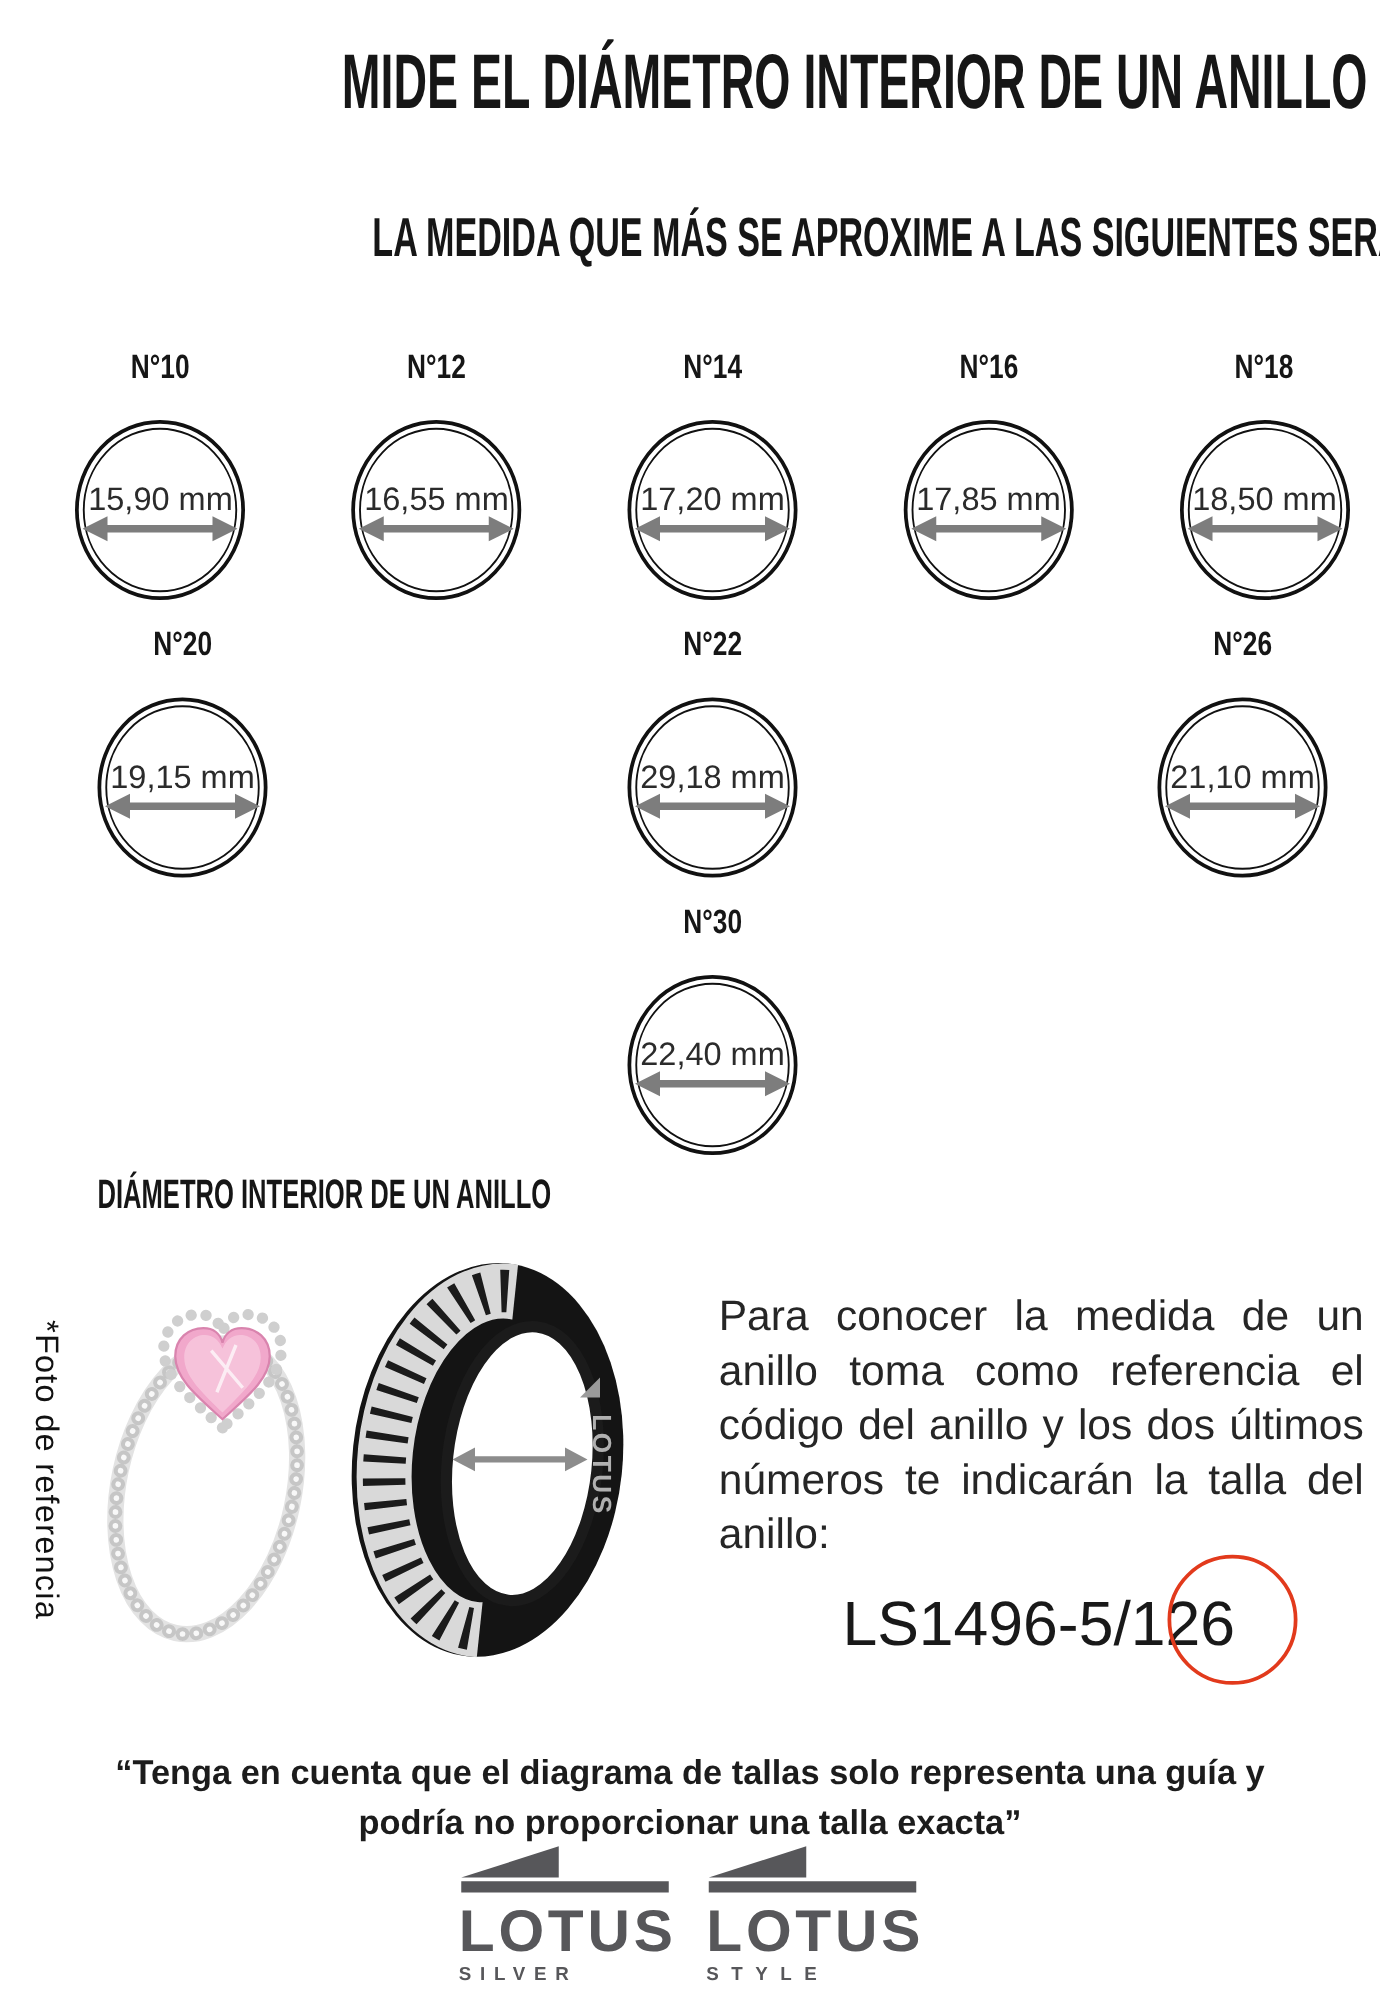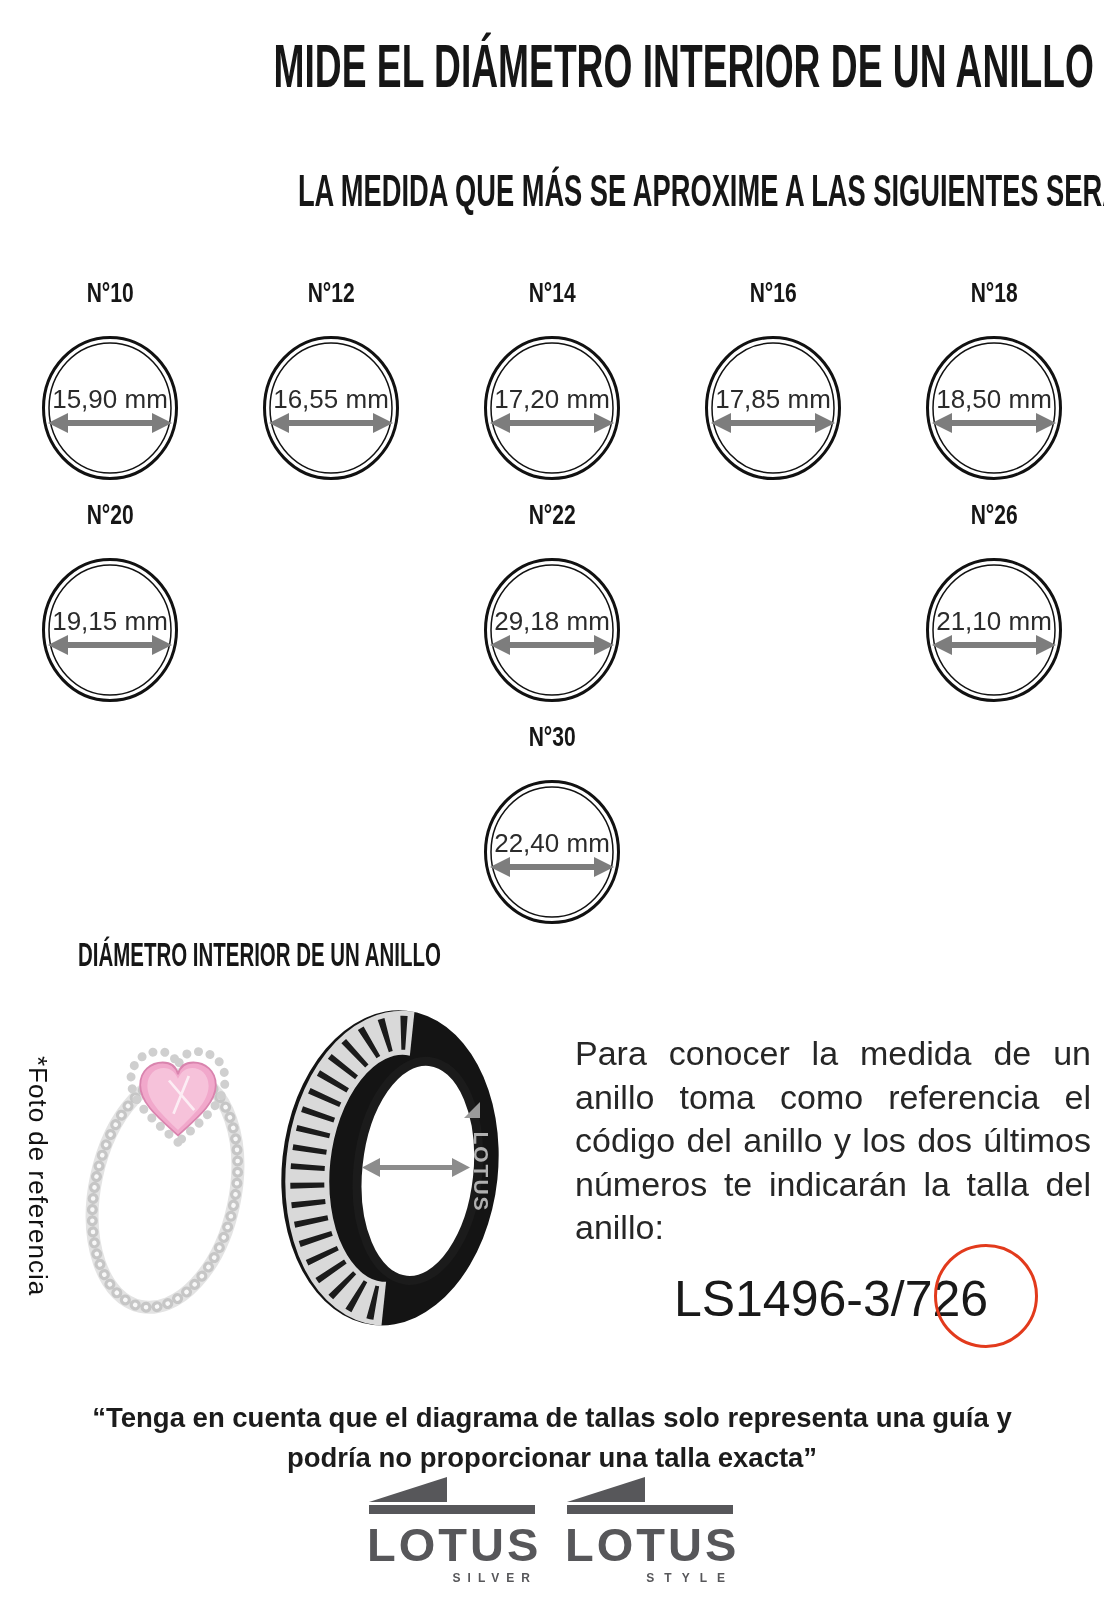--- a/index.html
+++ b/index.html
@@ -13,21 +13,21 @@
 
   .title-wrap{position:absolute;top:30px;left:0;width:100%;text-align:center;
               font-size:62px;font-weight:700;letter-spacing:0;}
   .subtitle-wrap{position:absolute;top:166px;left:0;width:100%;text-align:center;
               font-size:44px;font-weight:700;}
 
   .size-grid{position:absolute;top:278px;left:0;width:1104px;}
   .size-row{display:flex;width:1104px;justify-content:space-between;}
   .size-row.row2{margin-top:18px;}
   .size-row.row3{margin-top:18px;justify-content:center;}
-  .cell{width:220px;display:flex;flex-direction:column;align-items:center;}
+  .cell{width:220px;display:flex;flex-direction:column;align-items:center;padding-left:36px;}
   .size-label{height:34px;font-size:27px;font-weight:700;text-align:center;}
   .circle{position:relative;width:140px;height:148px;margin-top:22px;}
   .ring-outline{position:absolute;left:0;top:0;width:140px;height:148px;}
   .ring-outline .outer{fill:none;stroke:#111;stroke-width:3;}
   .ring-outline .inner{fill:none;stroke:#111;stroke-width:1.5;}
   .measure{position:absolute;left:0;right:0;top:50px;text-align:center;
            font-size:26px;color:#2b2b2b;}
   .dia-arrow{position:absolute;left:8px;top:78px;width:124px;height:22px;}
   .dia-arrow rect,.dia-arrow polygon{fill:#7d7d7d;}
 
@@ -48,21 +48,21 @@
 
   .disclaimer{position:absolute;top:1398px;left:48px;right:48px;text-align:center;
               font-size:27.5px;font-weight:600;line-height:1.45;color:#1c1c1c;}
 
   .brand-logos{position:absolute;top:1474px;left:0;width:100%;display:flex;
                justify-content:center;gap:26px;}
   .logo{width:172px;display:flex;flex-direction:column;align-items:stretch;color:#57575a;}
   .logo-flag{width:170px;height:46px;}
   .logo-flag polygon,.logo-flag rect{fill:#57575a;}
   .logo-word{font-size:47px;font-weight:700;letter-spacing:3px;line-height:1.0;margin-top:1px;}
-  .logo-sub{font-size:12px;font-weight:700;letter-spacing:7px;text-align:right;
+  .logo-sub{font-size:15px;font-weight:700;letter-spacing:7px;text-align:left;
             margin-top:3px;padding-right:2px;}
   .logo.style .logo-sub{letter-spacing:10px;}
 </style>
 </head>
 <body>
 
 <div class="page">
 
   <div class="title-wrap">
     <span class="cx cx60">MIDE EL DIÁMETRO INTERIOR DE UN ANILLO</span>
@@ -262,21 +262,21 @@
       <polygon points="194,167.5 176,158 176,177" fill="#8c8c8c"></polygon>
       <polygon points="188,118 204,118 204,102" fill="#9a9a9a"></polygon>
       <text transform="translate(198 172) rotate(90)" text-anchor="middle" font-size="21" font-weight="bold" fill="#b0b0b0" letter-spacing="2">LOTUS</text>
     </svg>
   </div>
 
   <div class="info-col">
     <div class="instruction">Para conocer la medida de un anillo toma como referencia el código del anillo y los dos últimos números te indicarán la talla del anillo:</div>
     <div class="code-row">
       <span class="code-wrap">
-        <span>LS1496-3/7</span><span>26</span>
+        <span>LS1496-5/1</span><span>26</span>
         <span class="highlight-circle"></span>
       </span>
     </div>
   </div>
 
   <div class="disclaimer">“Tenga en cuenta que el diagrama de tallas solo representa una guía y podría no proporcionar una talla exacta”</div>
 
   <div class="brand-logos">
     <div class="logo silver">
       <svg class="logo-flag" viewBox="0 0 170 46">

